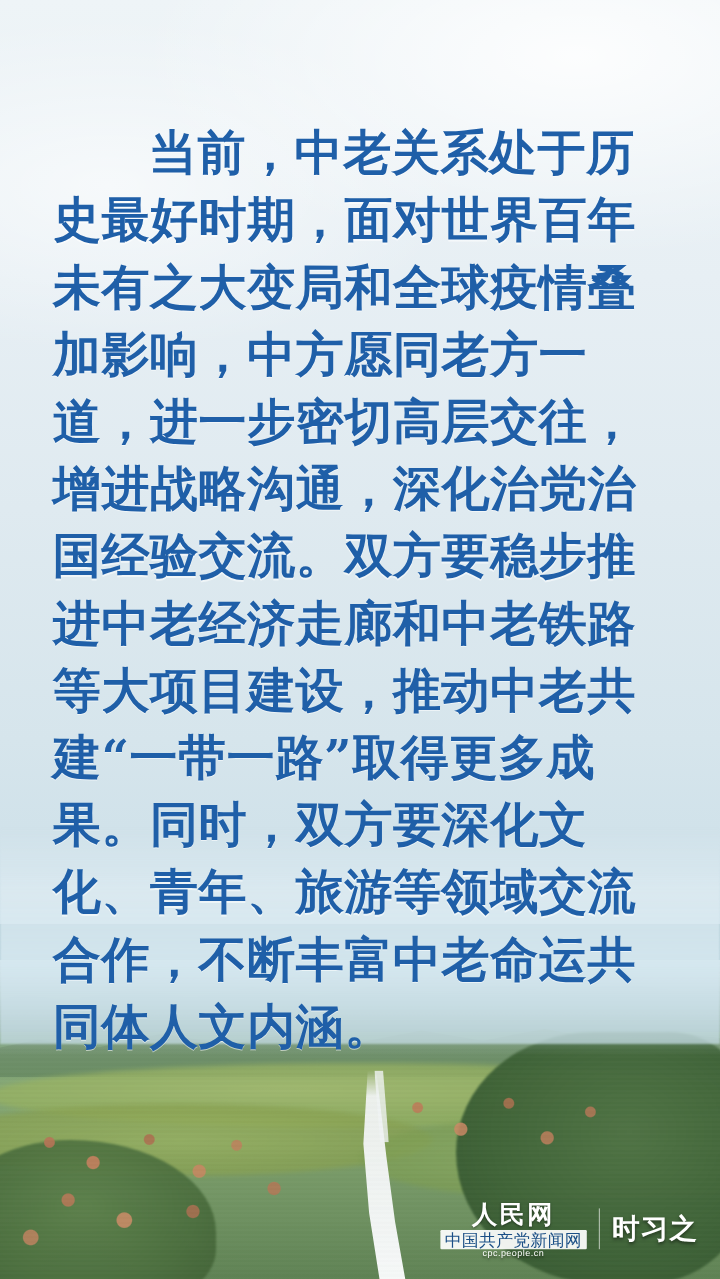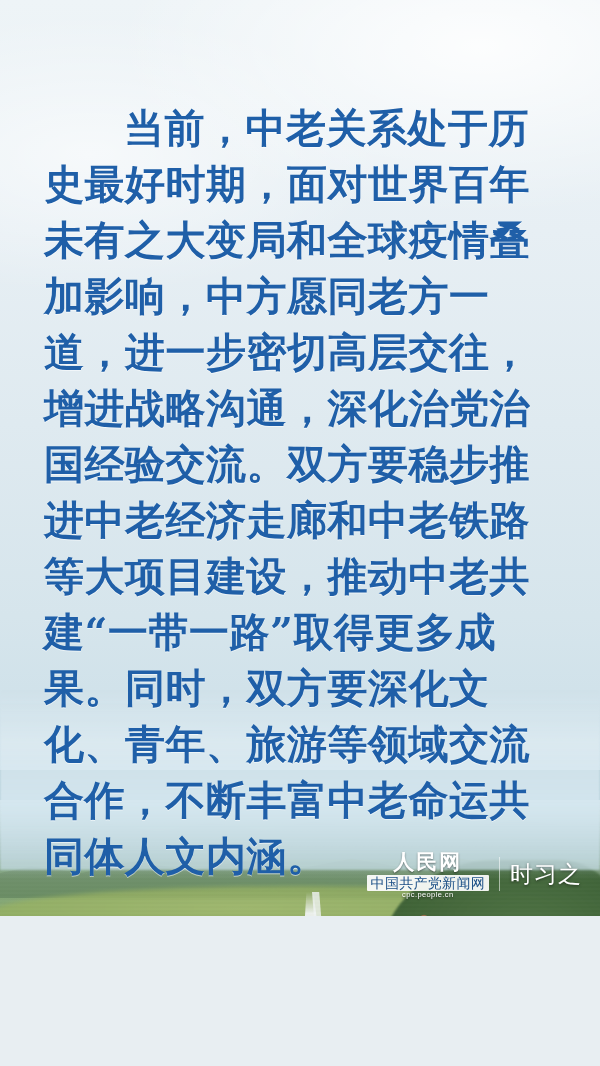--- a/index.html
+++ b/index.html
@@ -4,21 +4,21 @@
 <style>
   html,body{margin:0;padding:0;}
   body{
     width:600px;height:1066px;
     font-family:"Liberation Serif","DejaVu Serif",serif;
     background:#e8eef2;
     overflow:hidden;
   }
   .poster{
     position:relative;
-    width:600px;height:916px;
+    width:600px;height:1066px;
     overflow:hidden;
     background:linear-gradient(180deg,#f2f6f8 0%,#e9f0f4 18%,#dde8ee 40%,#cfe0e8 58%,#bcd4de 66%,#a9c6d0 70%);
   }
   
   .sky{
     position:absolute;left:0;top:0;width:600px;height:770px;
     background:
       radial-gradient(ellipse 520px 240px at 80% 6%, rgba(255,255,255,0.85) 0%, rgba(255,255,255,0) 70%),
       radial-gradient(ellipse 420px 200px at 15% 20%, rgba(255,255,255,0.6) 0%, rgba(255,255,255,0) 70%),
       linear-gradient(180deg,#eef4f7 0%,#e7eff4 30%,#dfeaf0 55%,#d6e5ec 80%,#cbdfe8 100%);
@@ -157,21 +157,21 @@
   .people-logo .dom{
     margin-top:0;font-size:7.5px;letter-spacing:0.4px;
     font-family:Liberation Sans, sans-serif;color:#ffffff;
     text-shadow:0 1px 2px rgba(0,0,0,0.5);
   }
   .divider-v{
     width:1px;height:34px;background:rgba(255,255,255,0.55);
   }
   .shixi{
     font-family:"DejaVu Serif","Liberation Serif",serif;
-    font-weight:400;font-size:23px;letter-spacing:1px;
+    font-weight:700;font-size:23px;letter-spacing:1px;
     color:#ffffff;
     text-shadow:0 1px 3px rgba(0,0,0,0.5);
   }
 </style>
 </head>
 <body>
 
 <div class="poster">
 
   <div class="sky"></div>

